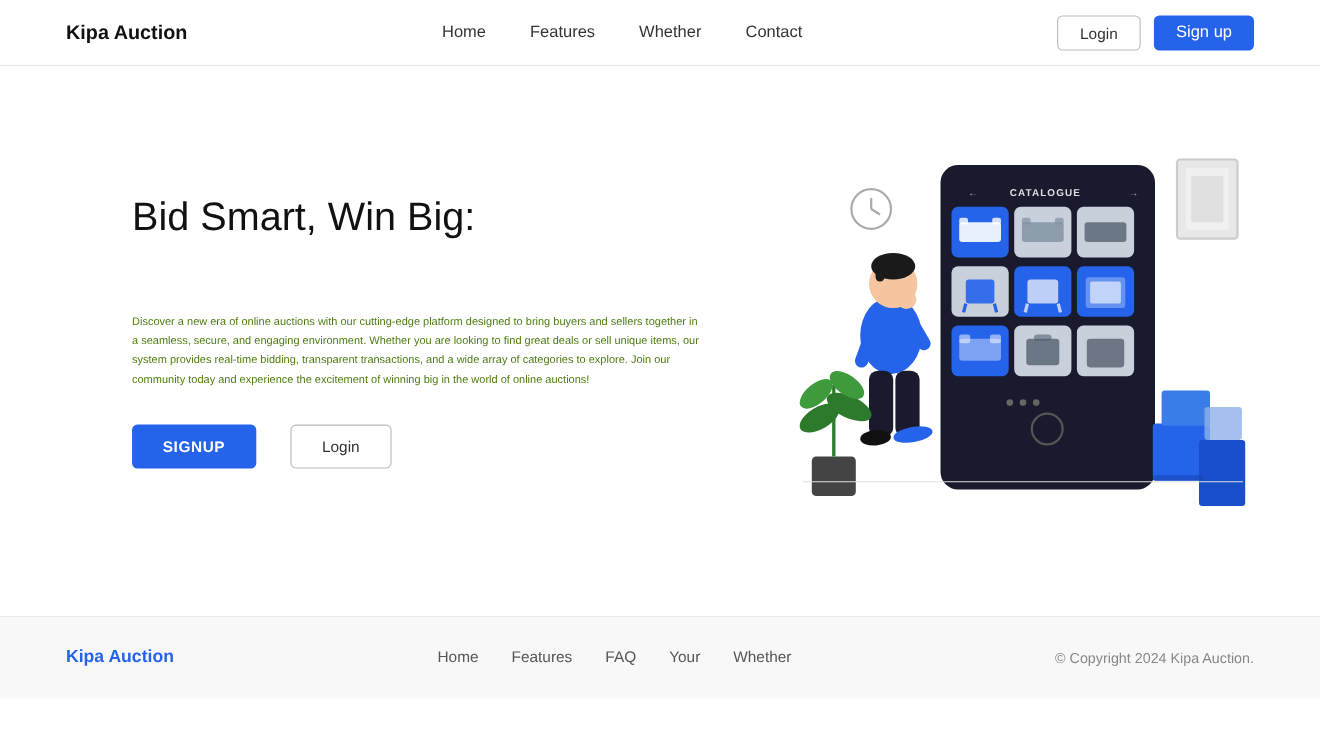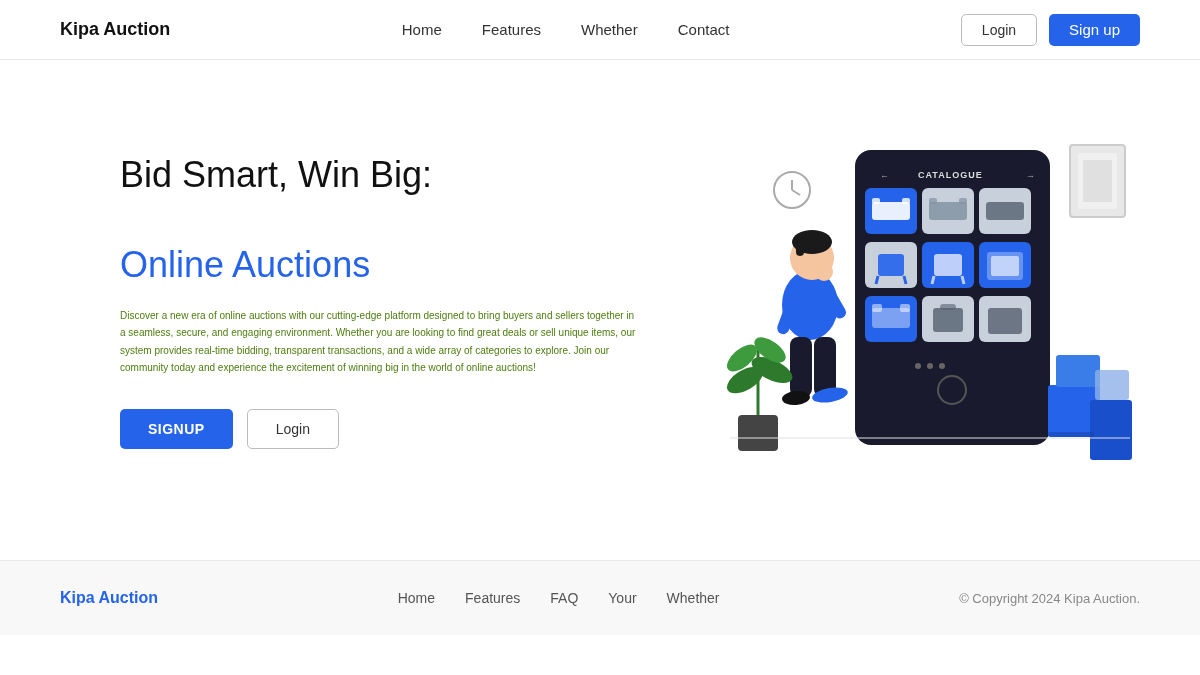--- a/index.html
+++ b/index.html
@@ -27,21 +27,21 @@
     .hero {
       display: flex; align-items: center; justify-content: space-between;
       padding: 60px 60px 80px 120px; min-height: 500px;
     }
     .hero-text { max-width: 520px; }
     .hero-title { font-size: 36px; font-weight: 400; line-height: 1.25; color: #111; }
     .hero-title-blue { color: #2563eb; }
     .hero-desc {
       margin-top: 20px; font-size: 10px; line-height: 1.75; color: #4d7c0f;
     }
-    .hero-buttons { display: flex; gap: 14px; margin-top: 32px; }
+    .hero-buttons { display: flex; gap: 31px; margin-top: 32px; }
     .hero-btn-signup {
       padding: 11px 28px; background: #2563eb; color: #fff; border: none;
       border-radius: 5px; font-size: 14px; font-weight: 600; cursor: pointer;
       letter-spacing: 0.5px;
     }
     .hero-btn-login {
       padding: 11px 28px; background: #fff; color: #333; border: 1px solid #bbb;
       border-radius: 5px; font-size: 14px; font-weight: 500; cursor: pointer;
     }
 
@@ -75,21 +75,20 @@
     <button class="btn-login">Login</button>
     <button class="btn-signup">Sign up</button>
   </div>
 </nav>
 
 <section class="hero">
   <div class="hero-text">
     <h1 class="hero-title">
       <span>Bid Smart, Win Big:</span><br>
       <br>
-      <span class="hero-title-blue">Online Auctions</span>
     </h1>
     <p class="hero-desc">Discover a new era of online auctions with our cutting-edge platform designed to bring buyers and sellers together in a seamless, secure, and engaging environment. Whether you are looking to find great deals or sell unique items, our system provides real-time bidding, transparent transactions, and a wide array of categories to explore. Join our community today and experience the excitement of winning big in the world of online auctions!</p>
     <div class="hero-buttons">
       <button class="hero-btn-signup">SIGNUP</button>
       <button class="hero-btn-login">Login</button>
     </div>
   </div>
 
   <div class="hero-illustration">
     

